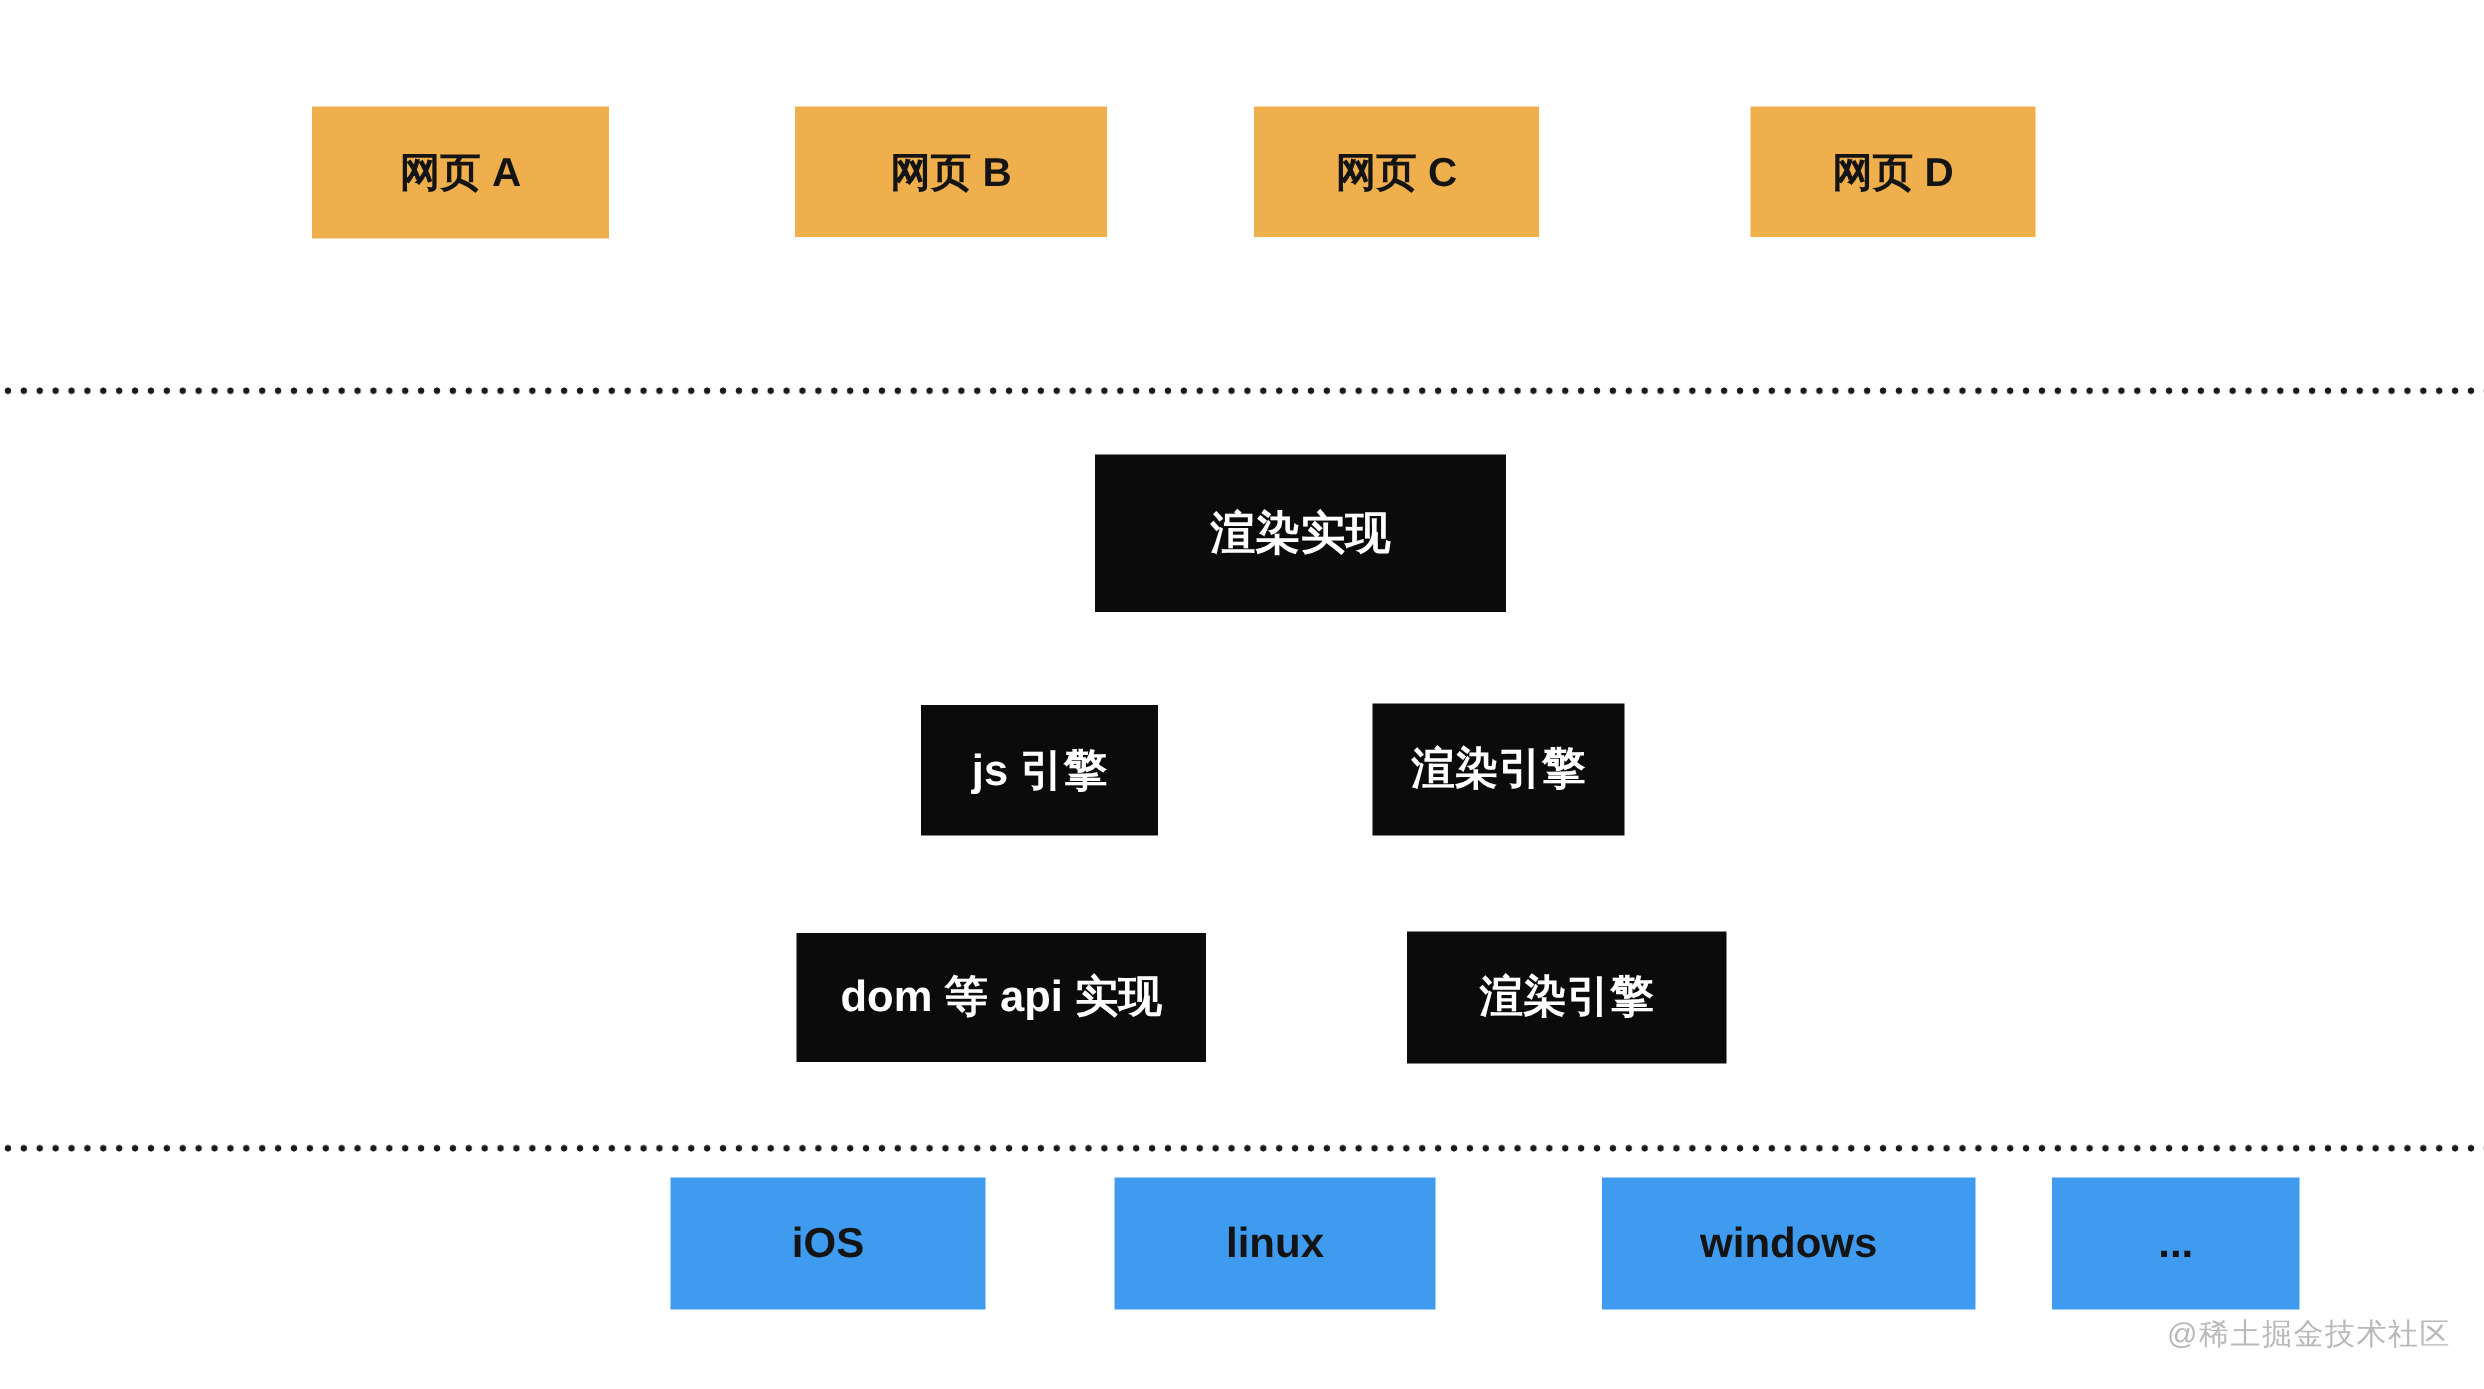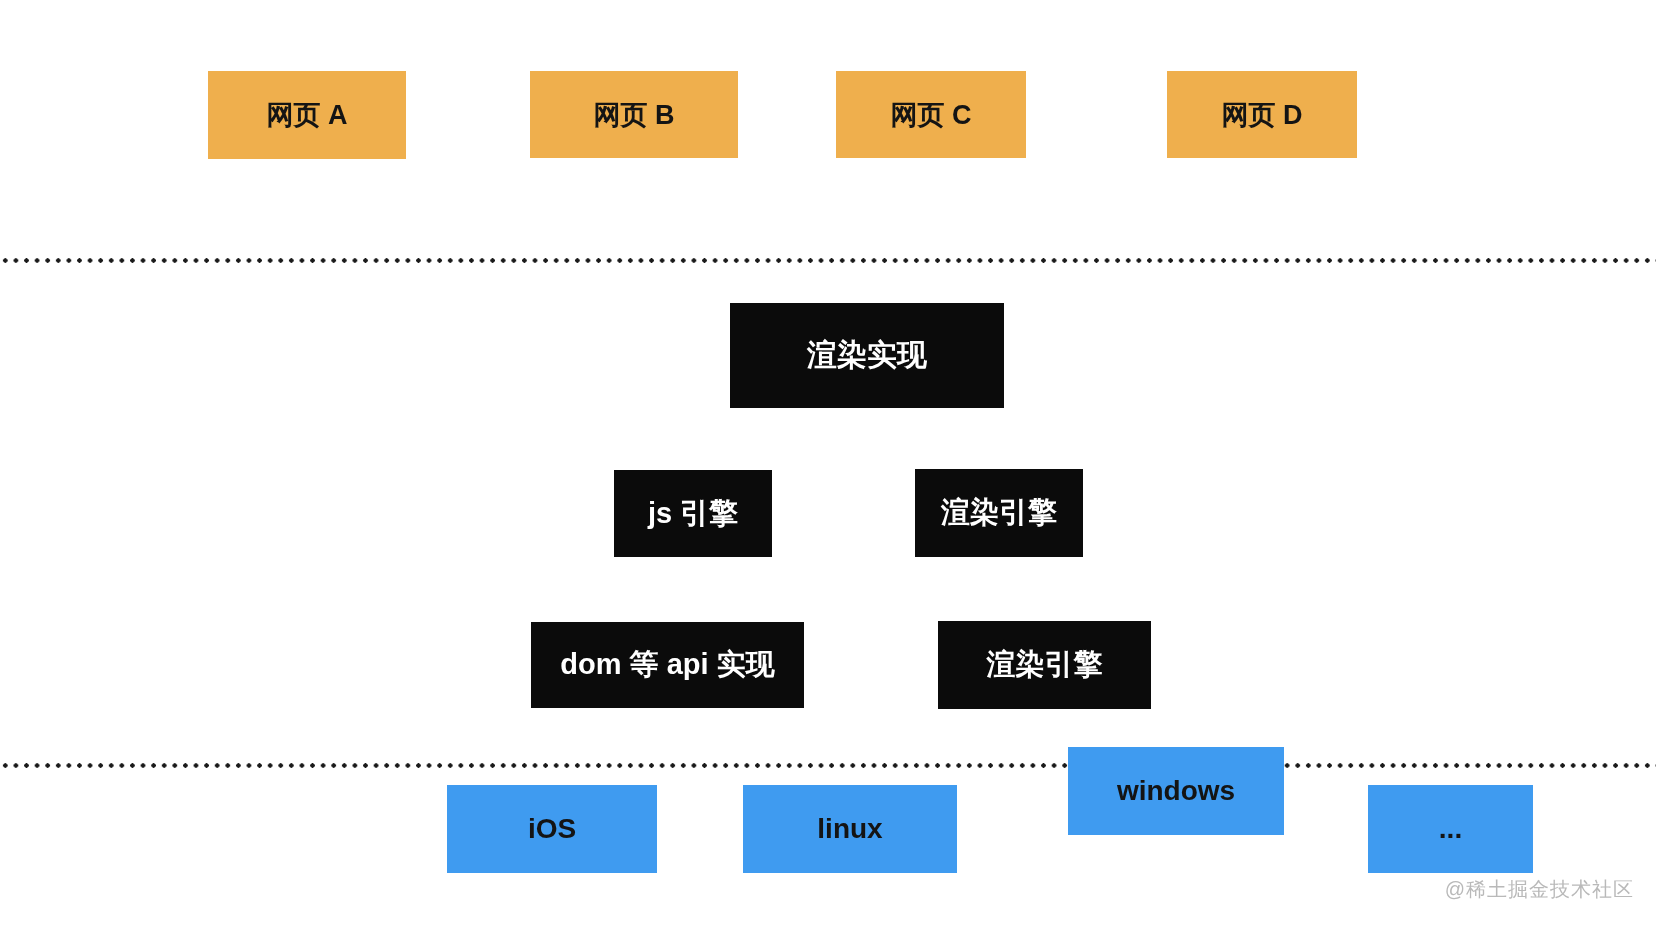--- a/index.html
+++ b/index.html
@@ -55,21 +55,21 @@
   .b-pc{left:836px;top:71px;width:190px;height:87px;}
   .b-pd{left:1167px;top:71px;width:190px;height:87px;}
   .b-be{left:730px;top:303px;width:274px;height:105px;font-size:30px;}
   .b-js{left:614px;top:470px;width:158px;height:87px;}
   .b-re{left:915px;top:469px;width:168px;height:88px;}
   .b-dom{left:531px;top:622px;width:273px;height:86px;}
   .b-ri{left:938px;top:621px;width:213px;height:88px;}
   .b-android{left:165px;top:785px;width:212px;height:88px;}
   .b-ios{left:447px;top:785px;width:210px;height:88px;}
   .b-linux{left:743px;top:785px;width:214px;height:88px;}
-  .b-windows{left:1068px;top:747px;width:216px;height:88px;text-align:right;}
+  .b-windows{left:1068px;top:785px;width:249px;height:88px;text-align:right;}
   .b-more{left:1368px;top:785px;width:165px;height:88px;}
 
   .dotline{
     position:absolute;
     left:0;
     width:1656px;
     height:5px;
     background-image:radial-gradient(circle, var(--dot-line) 2px, transparent 2.4px);
     background-size:10.6px 5px;
     background-repeat:repeat-x;

